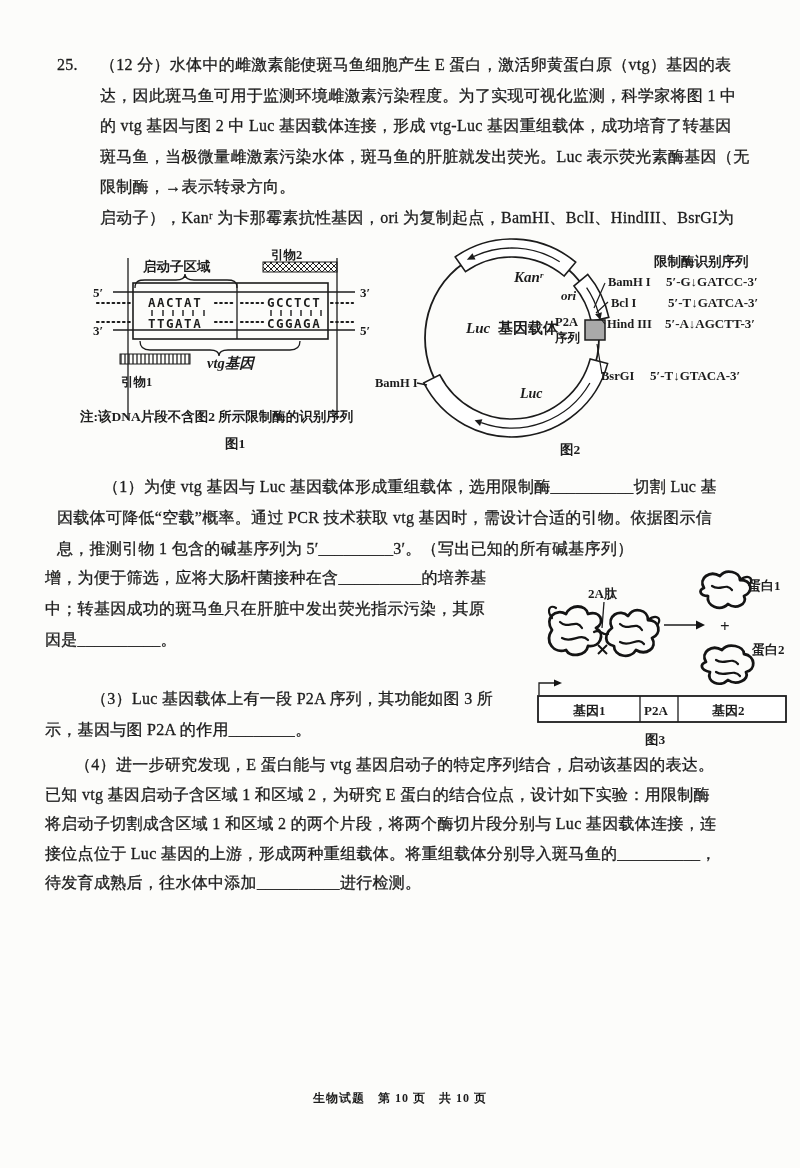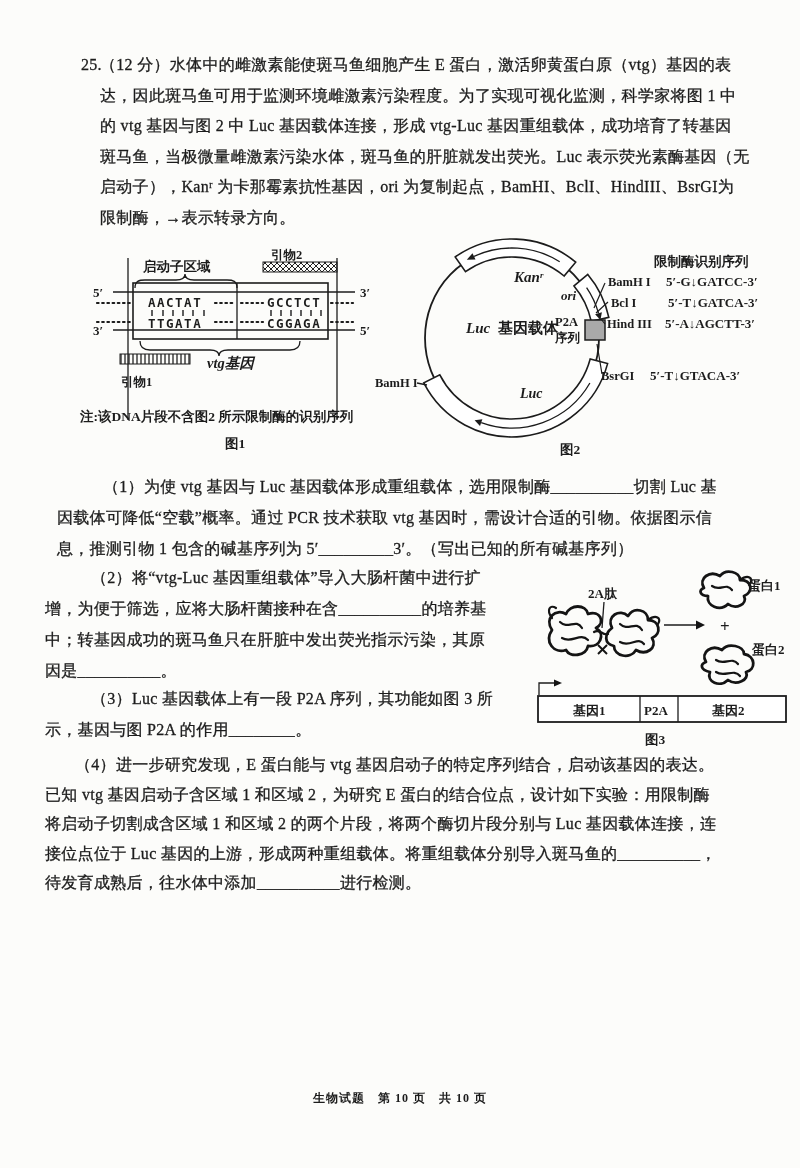--- a/index.html
+++ b/index.html
@@ -6,21 +6,21 @@
   body{
     width:800px;height:1168px;position:relative;overflow:hidden;
     background:#fcfcfa;color:#1c1c1c;
     font-family:"Liberation Serif","DejaVu Serif",serif;
   }
   .abs{position:absolute;}
   .doc-text{font-size:16px;letter-spacing:.3px;-webkit-text-stroke:.3px #1c1c1c;}
   .line{white-space:nowrap;}
   .ind46{text-indent:46px;}
   .ind30{text-indent:30px;}
-  #q-number{left:57px;top:50px;line-height:30.6px;margin-left:24px;}
+  #q-number{left:57px;top:50px;line-height:30.6px;}
   #intro{left:100px;top:50px;width:680px;line-height:30.6px;}
   #q1{left:57px;top:471px;width:732px;line-height:31px;}
   #q2{left:45px;top:562px;width:500px;line-height:31px;}
   #q3{left:45px;top:684px;width:500px;line-height:30.5px;}
   #q4{left:45px;top:750px;width:734px;line-height:29.6px;}
   #footer{left:0;top:1090px;width:800px;text-align:center;font-size:12px;font-weight:bold;letter-spacing:1px;}
   svg{position:absolute;overflow:visible;}
   svg text{fill:#1c1c1c;font-family:"Liberation Serif","DejaVu Serif",serif;}
   .ln{stroke:#1c1c1c;stroke-width:1.6;fill:none;}
   .ln-thin{stroke:#1c1c1c;stroke-width:1.3;fill:none;}
@@ -34,22 +34,22 @@
 </head>
 <body>
 
 <div id="q-number" class="abs doc-text">25.</div>
 
 <div id="intro" class="abs doc-text">
   <div class="line">（12 分）水体中的雌激素能使斑马鱼细胞产生 E 蛋白，激活卵黄蛋白原（vtg）基因的表</div>
   <div class="line">达，因此斑马鱼可用于监测环境雌激素污染程度。为了实现可视化监测，科学家将图 1 中</div>
   <div class="line">的 vtg 基因与图 2 中 Luc 基因载体连接，形成 vtg-Luc 基因重组载体，成功培育了转基因</div>
   <div class="line">斑马鱼，当极微量雌激素污染水体，斑马鱼的肝脏就发出荧光。Luc 表示荧光素酶基因（无</div>
+  <div class="line">限制酶，→表示转录方向。</div>
   <div class="line">启动子），Kanʳ 为卡那霉素抗性基因，ori 为复制起点，BamHI、BclI、HindIII、BsrGI为</div>
-  <div class="line">限制酶，→表示转录方向。</div>
 </div>
 
 <svg id="fig1" style="left:55px;top:245px" width="380" height="210" viewBox="0 0 380 210">
   <defs>
     <pattern id="xhatch" width="6" height="6" patternUnits="userSpaceOnUse">
       <path d="M0,0 L6,6 M6,0 L0,6" stroke="#222" stroke-width="1"></path>
     </pattern>
     <pattern id="vhatch" width="4" height="10" patternUnits="userSpaceOnUse">
       <path d="M2,0 V10" stroke="#222" stroke-width="1.3"></path>
     </pattern>
@@ -165,21 +165,20 @@
   <text class="t-cjk" x="190" y="214" font-size="13.5">图2</text>
 </svg>
 
 <div id="q1" class="abs doc-text">
   <div class="line ind46">（1）为使 vtg 基因与 Luc 基因载体形成重组载体，选用限制酶__________切割 Luc 基</div>
   <div class="line">因载体可降低“空载”概率。通过 PCR 技术获取 vtg 基因时，需设计合适的引物。依据图示信</div>
   <div class="line">息，推测引物 1 包含的碱基序列为 5′_________3′。（写出已知的所有碱基序列）</div>
 </div>
 
 <div id="q2" class="abs doc-text">
-  <div class="line ind46">（2）将“vtg-Luc 基因重组载体”导入大肠杆菌中进行扩</div>
   <div class="line">增，为便于筛选，应将大肠杆菌接种在含__________的培养基</div>
   <div class="line">中；转基因成功的斑马鱼只在肝脏中发出荧光指示污染，其原</div>
   <div class="line">因是__________。</div>
 </div>
 
 <svg id="fig3" style="left:530px;top:558px" width="270" height="195" viewBox="0 0 270 195">
 
   <text class="t-cjk" x="58" y="40" font-size="13">2A肽</text>
   <line class="ln-thin" x1="74" y1="44" x2="72" y2="70"></line>
 

